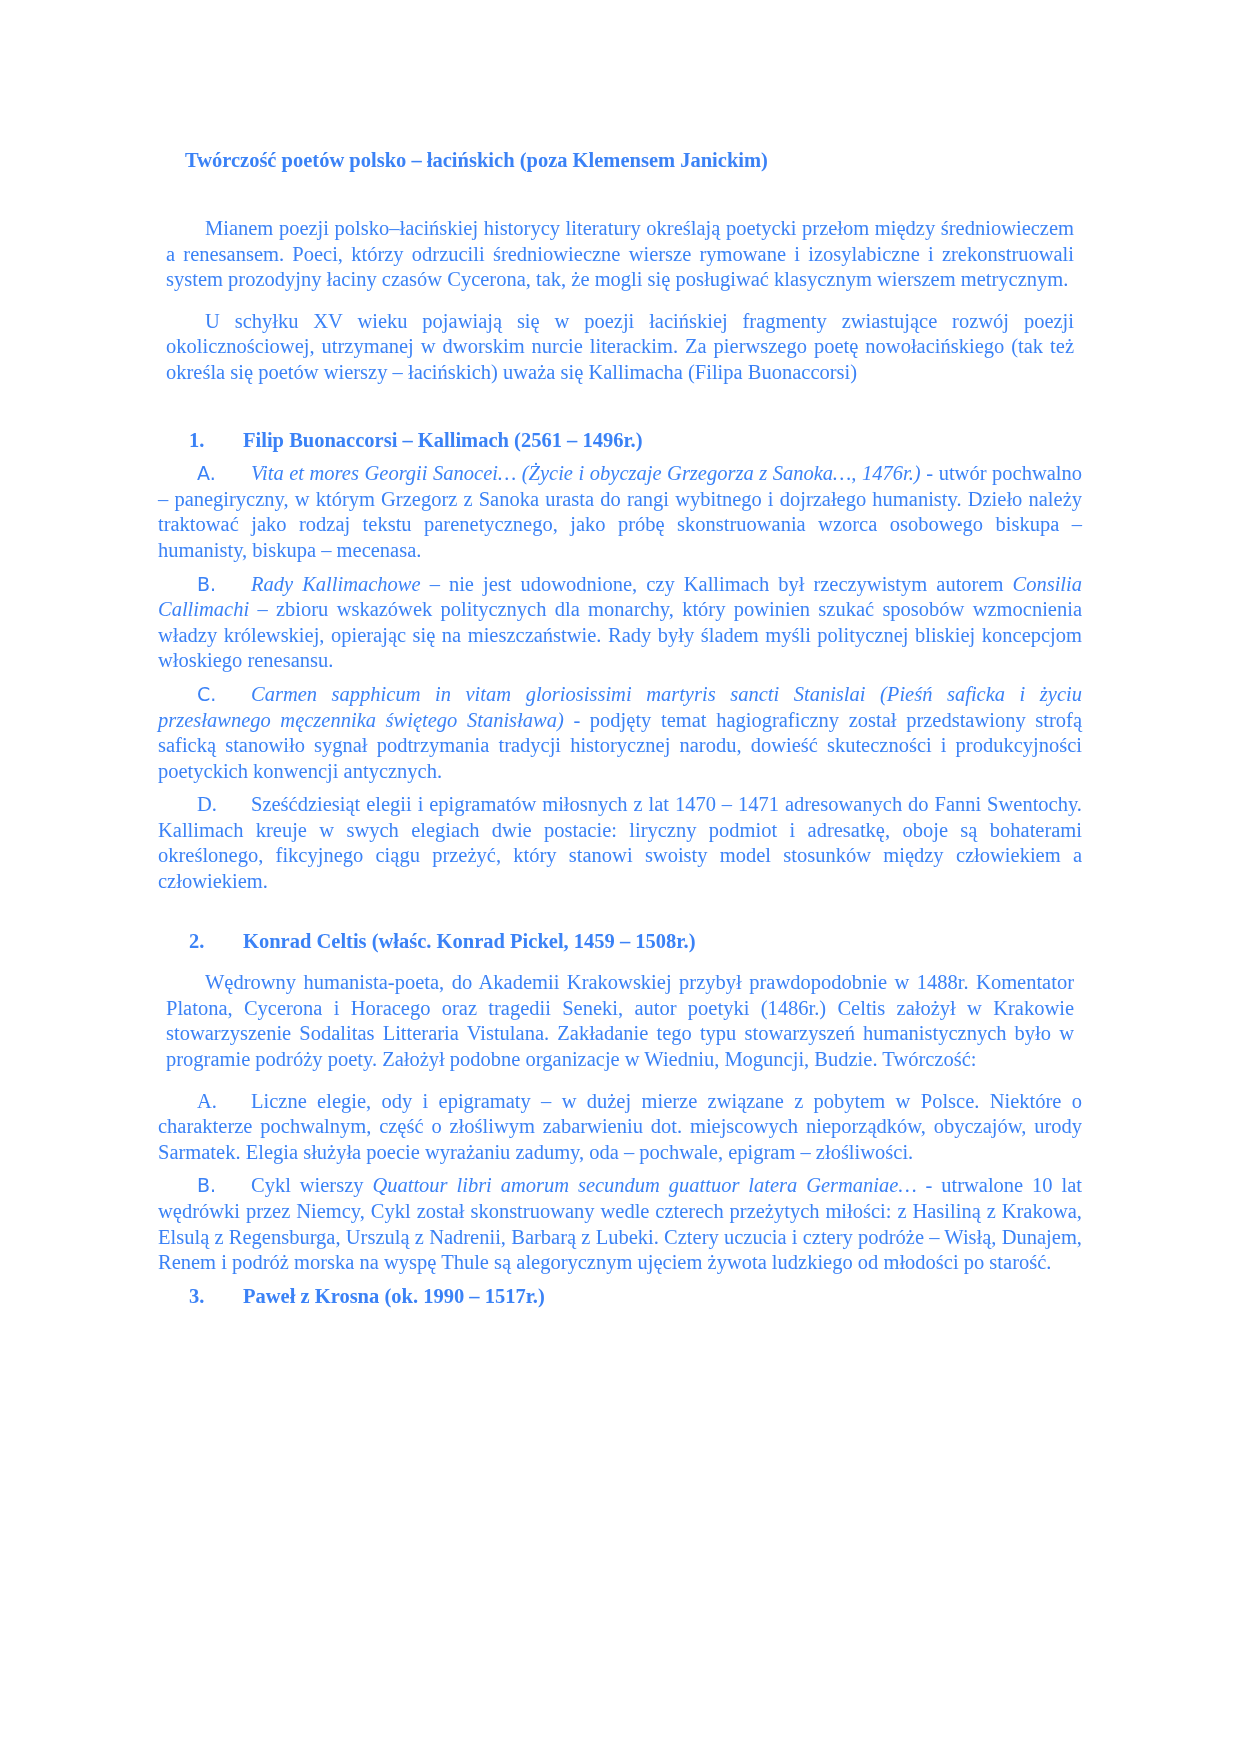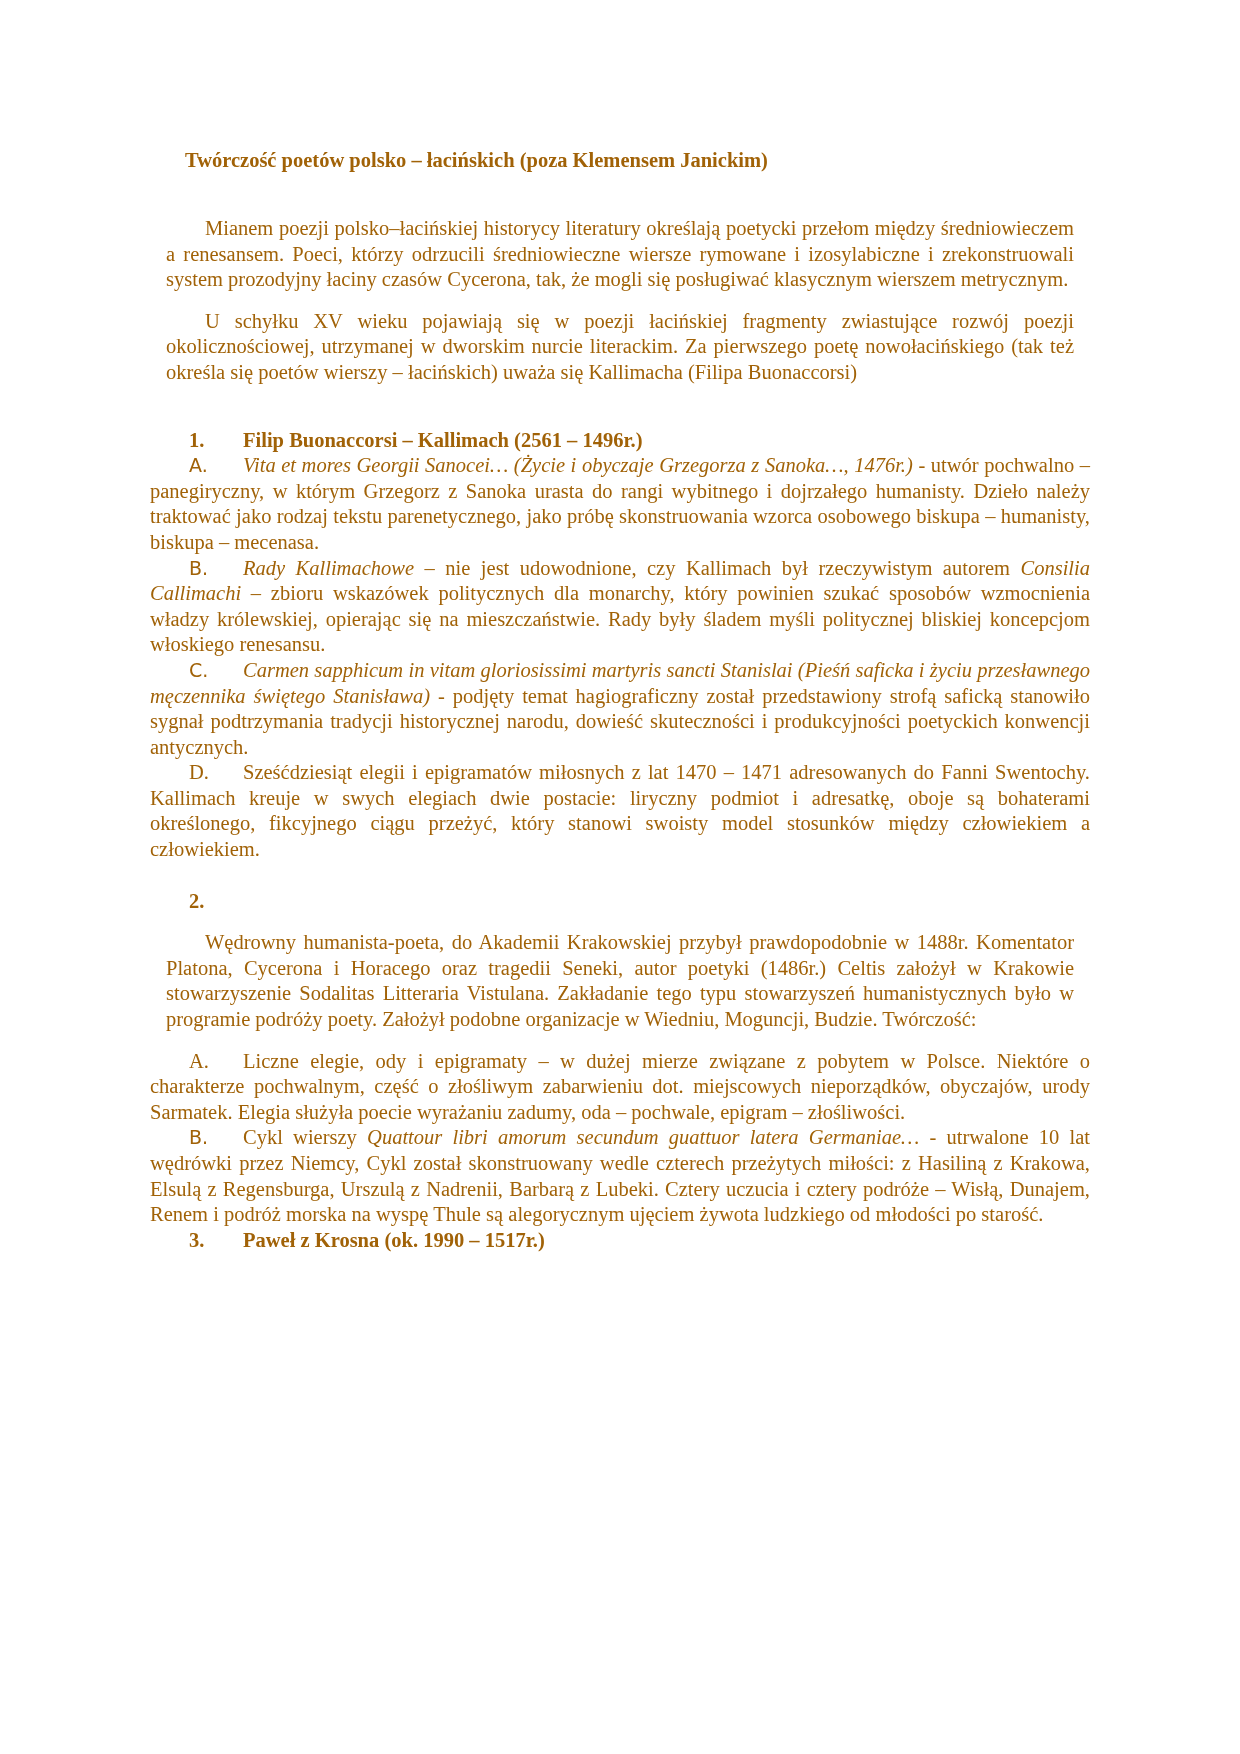--- a/index.html
+++ b/index.html
@@ -1,28 +1,28 @@
 <!DOCTYPE html>
 <html><head>
 <meta charset="utf-8">
 <style>
   html, body { margin: 0; padding: 0; background: #ffffff; }
   body { width: 1240px; height: 1754px; position: relative; overflow: hidden; }
   .page {
     position: absolute; left: 150px; top: 148px; width: 940px;
     font-family: "Liberation Serif", "DejaVu Serif", serif;
-    font-size: 20.5px; line-height: 25.6px; color: #a16207;
+    font-size: 20.5px; line-height: 25.6px; color: #3b82f6;
   }
   .title { font-weight: bold; margin: 0 0 0 35px; height: 26px; }
   .gap-title { height: 26px; }
   p { margin: 16px; text-align: justify; }
   .indent { text-indent: 39px; }
   .heading { font-weight: bold; margin: 0; padding-left: 39px; display: flex; }
   .heading .num { width: 54px; display: inline-block; }
-  .item { text-indent: 39px; text-align: justify; margin: 0; }
+  .item { text-indent: 39px; text-align: justify; margin: 8px; }
   .item .letter { display: inline-block; text-indent: 0; width: 54px; font-family: "DejaVu Sans", sans-serif; font-size: 19px; }
   .item .letter.serif { font-family: "Liberation Serif", serif; font-size: 20.5px; }
   .spacer { height: 26px; }
   i { font-style: italic; }
   b { font-weight: normal; }
 </style>
 </head>
 <body>
 
 <div class="page">
@@ -45,20 +45,21 @@
   <p class="item"><span class="letter">B.</span><i>Rady Kallimachowe</i><span> – nie jest udowodnione, czy Kallimach był rzeczywistym autorem </span><i>Consilia Callimachi</i><span> – zbioru wskazówek politycznych dla monarchy, który powinien szukać sposobów wzmocnienia władzy królewskiej, opierając się na mieszczaństwie. Rady były śladem myśli politycznej bliskiej koncepcjom włoskiego renesansu.</span></p>
 
   <p class="item"><span class="letter">C.</span><i>Carmen sapphicum in vitam gloriosissimi martyris sancti Stanislai (Pieśń saficka i życiu przesławnego męczennika świętego Stanisława)</i><span> -  podjęty temat hagiograficzny został przedstawiony strofą saficką stanowiło sygnał podtrzymania tradycji historycznej narodu, dowieść skuteczności i produkcyjności poetyckich konwencji antycznych.</span></p>
 
   <p class="item"><span class="letter serif">D.</span><span>Sześćdziesiąt elegii i epigramatów miłosnych z lat 1470 – 1471 adresowanych do Fanni Swentochy. Kallimach kreuje w swych elegiach dwie postacie: liryczny podmiot i adresatkę, oboje są bohaterami określonego, fikcyjnego ciągu przeżyć, który stanowi swoisty model stosunków między człowiekiem a człowiekiem.</span></p>
 
   <div class="spacer"></div>
 
   <div class="heading">
     <span class="num">2.</span>
+    <span>Konrad Celtis (właśc. Konrad Pickel, 1459 – 1508r.)</span>
   </div>
   <p class="indent">Wędrowny humanista-poeta, do Akademii Krakowskiej przybył prawdopodobnie w 1488r. Komentator Platona, Cycerona i Horacego oraz tragedii Seneki, autor poetyki (1486r.) Celtis założył w Krakowie stowarzyszenie Sodalitas Litteraria Vistulana. Zakładanie tego typu stowarzyszeń humanistycznych było w programie podróży poety. Założył podobne organizacje w Wiedniu, Moguncji, Budzie. Twórczość:</p>
 
   <p class="item"><span class="letter serif">A.</span><span>Liczne elegie, ody i epigramaty – w dużej mierze związane z pobytem w Polsce. Niektóre o charakterze pochwalnym, część o złośliwym zabarwieniu  dot. miejscowych nieporządków, obyczajów, urody Sarmatek. Elegia służyła poecie wyrażaniu zadumy, oda – pochwale, epigram – złośliwości.</span></p>
 
   <p class="item"><span class="letter">B.</span><span>Cykl wierszy </span><i>Quattour libri amorum secundum guattuor latera Germaniae…</i><span> - utrwalone 10 lat wędrówki przez Niemcy, Cykl został skonstruowany wedle czterech przeżytych miłości: z Hasiliną z Krakowa, Elsulą z Regensburga, Urszulą z Nadrenii, Barbarą z Lubeki. Cztery uczucia i cztery podróże – Wisłą, Dunajem, Renem i podróż morska na wyspę Thule są alegorycznym ujęciem żywota ludzkiego od młodości po starość.</span></p>
 
   <div class="heading">
     <span class="num">3.</span>
     <span>Paweł z Krosna (ok. 1990 – 1517r.)</span>

